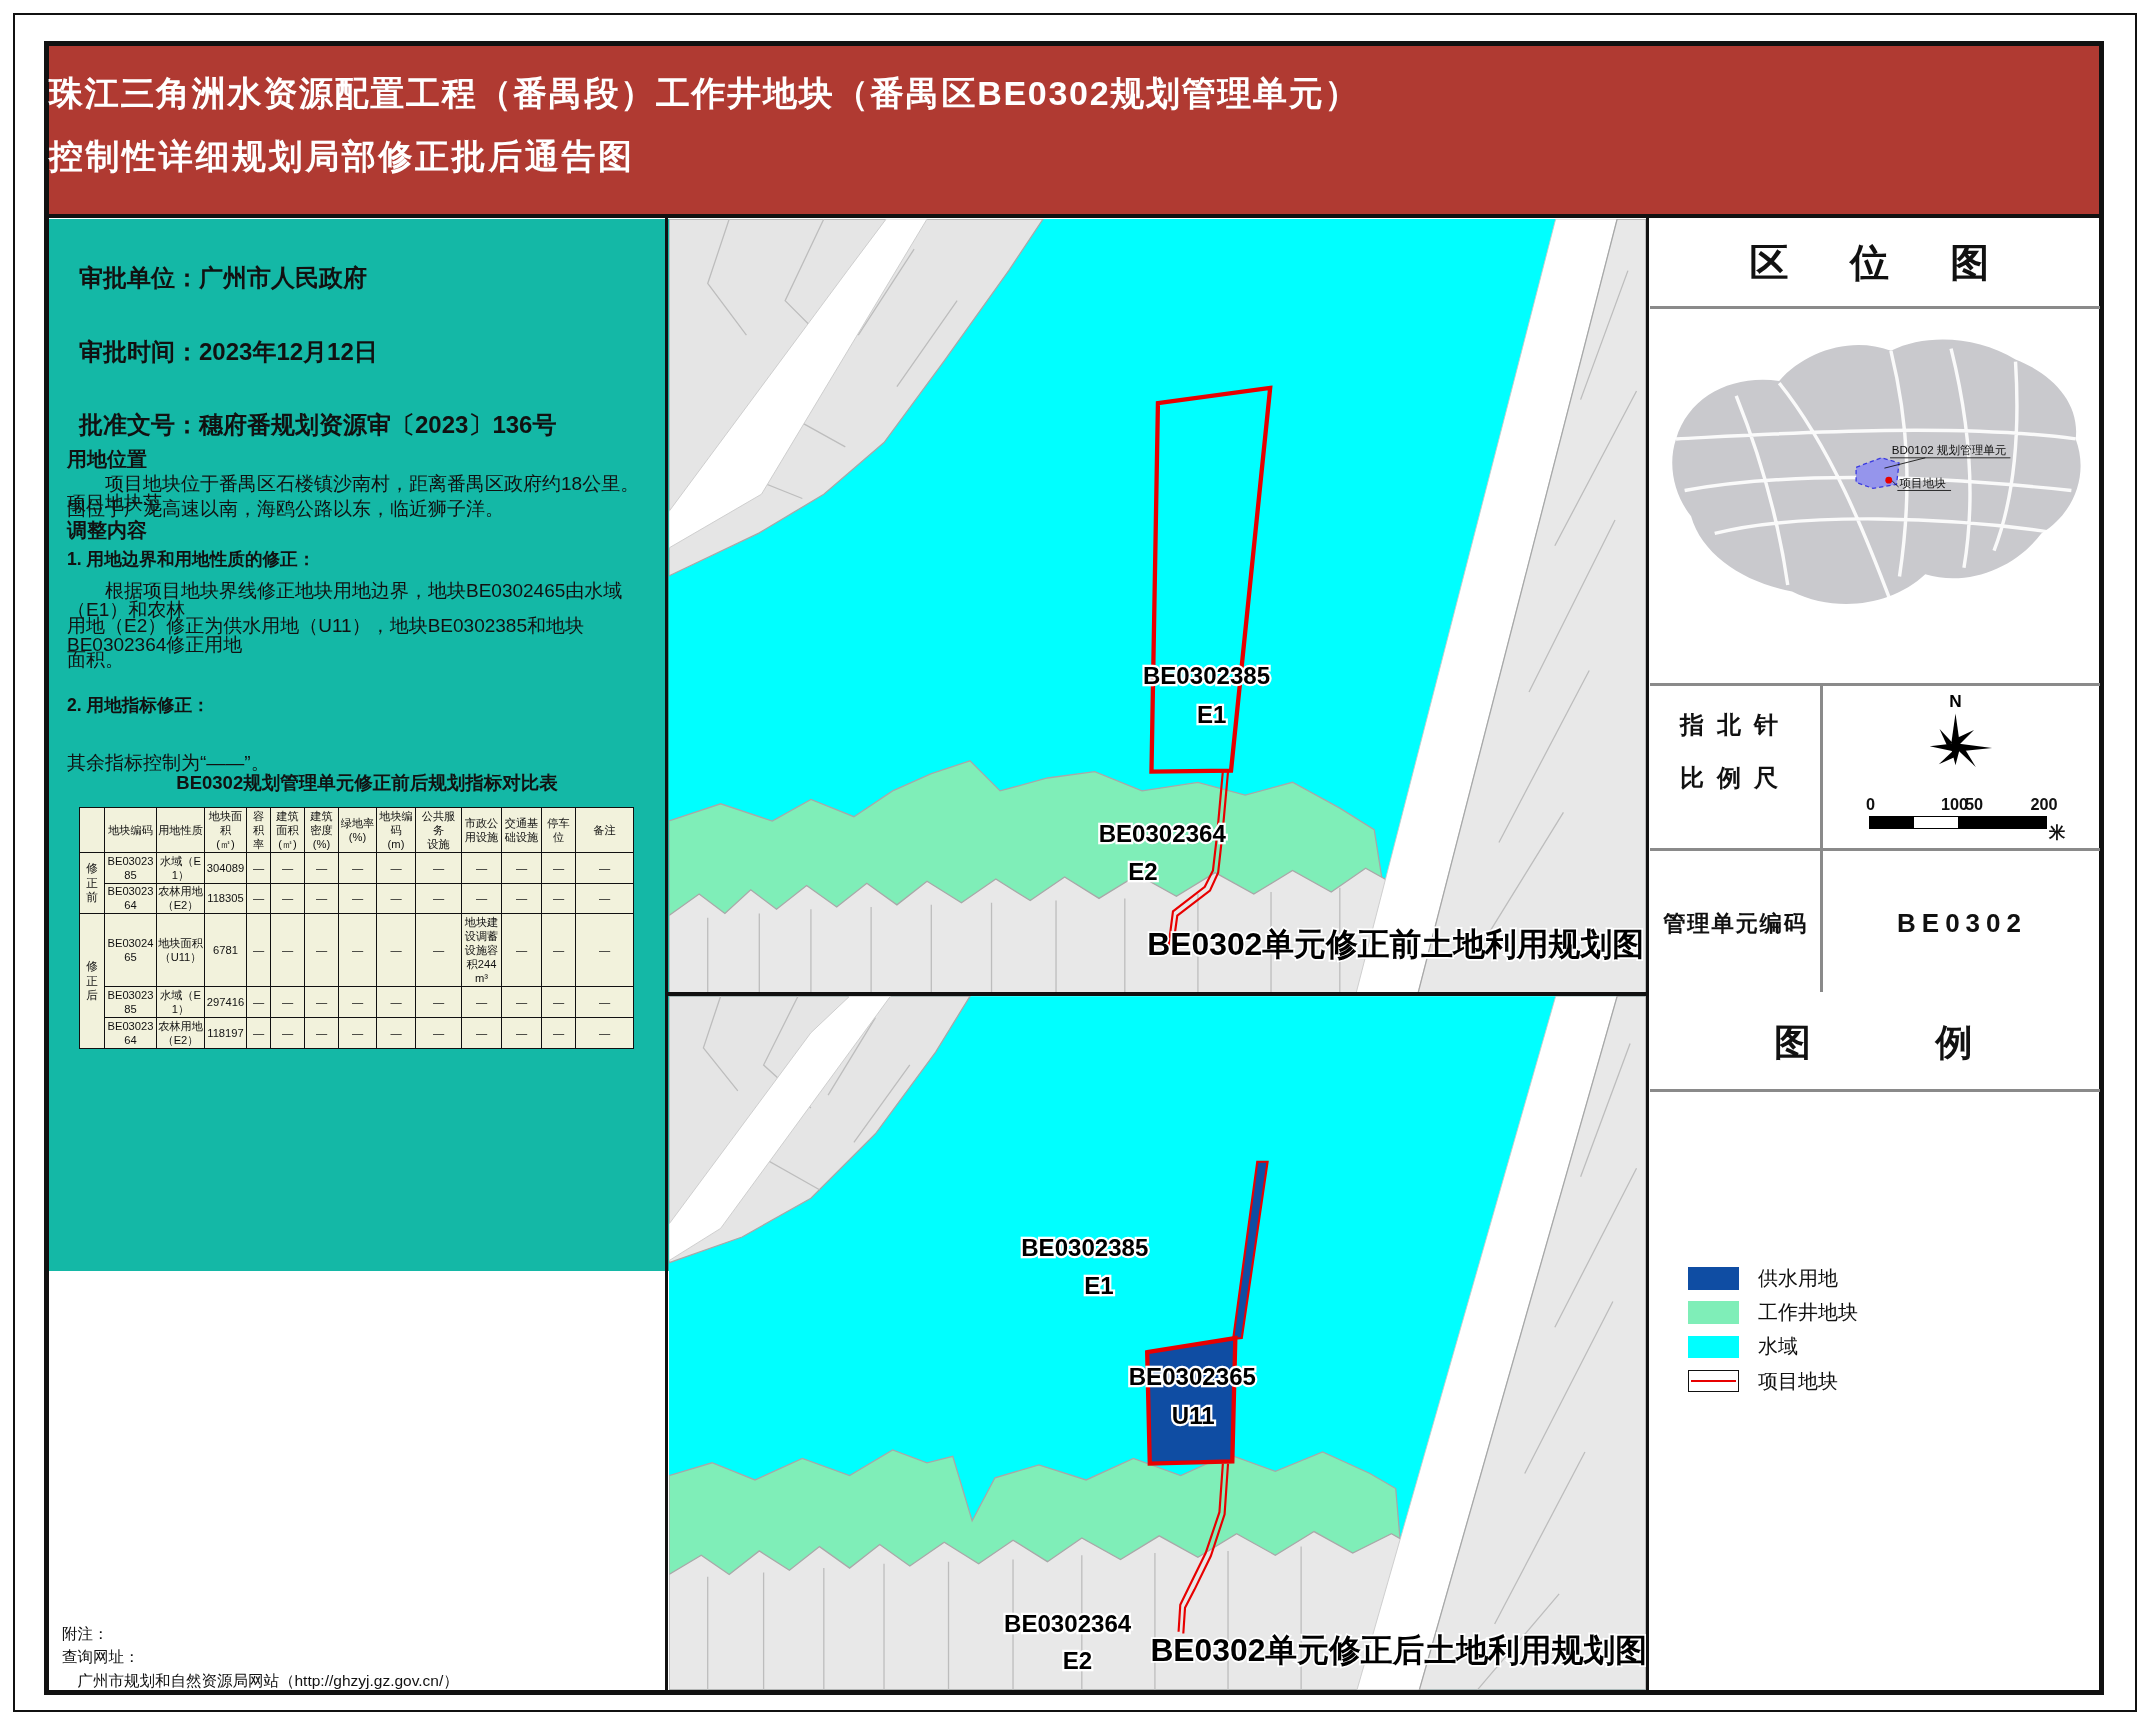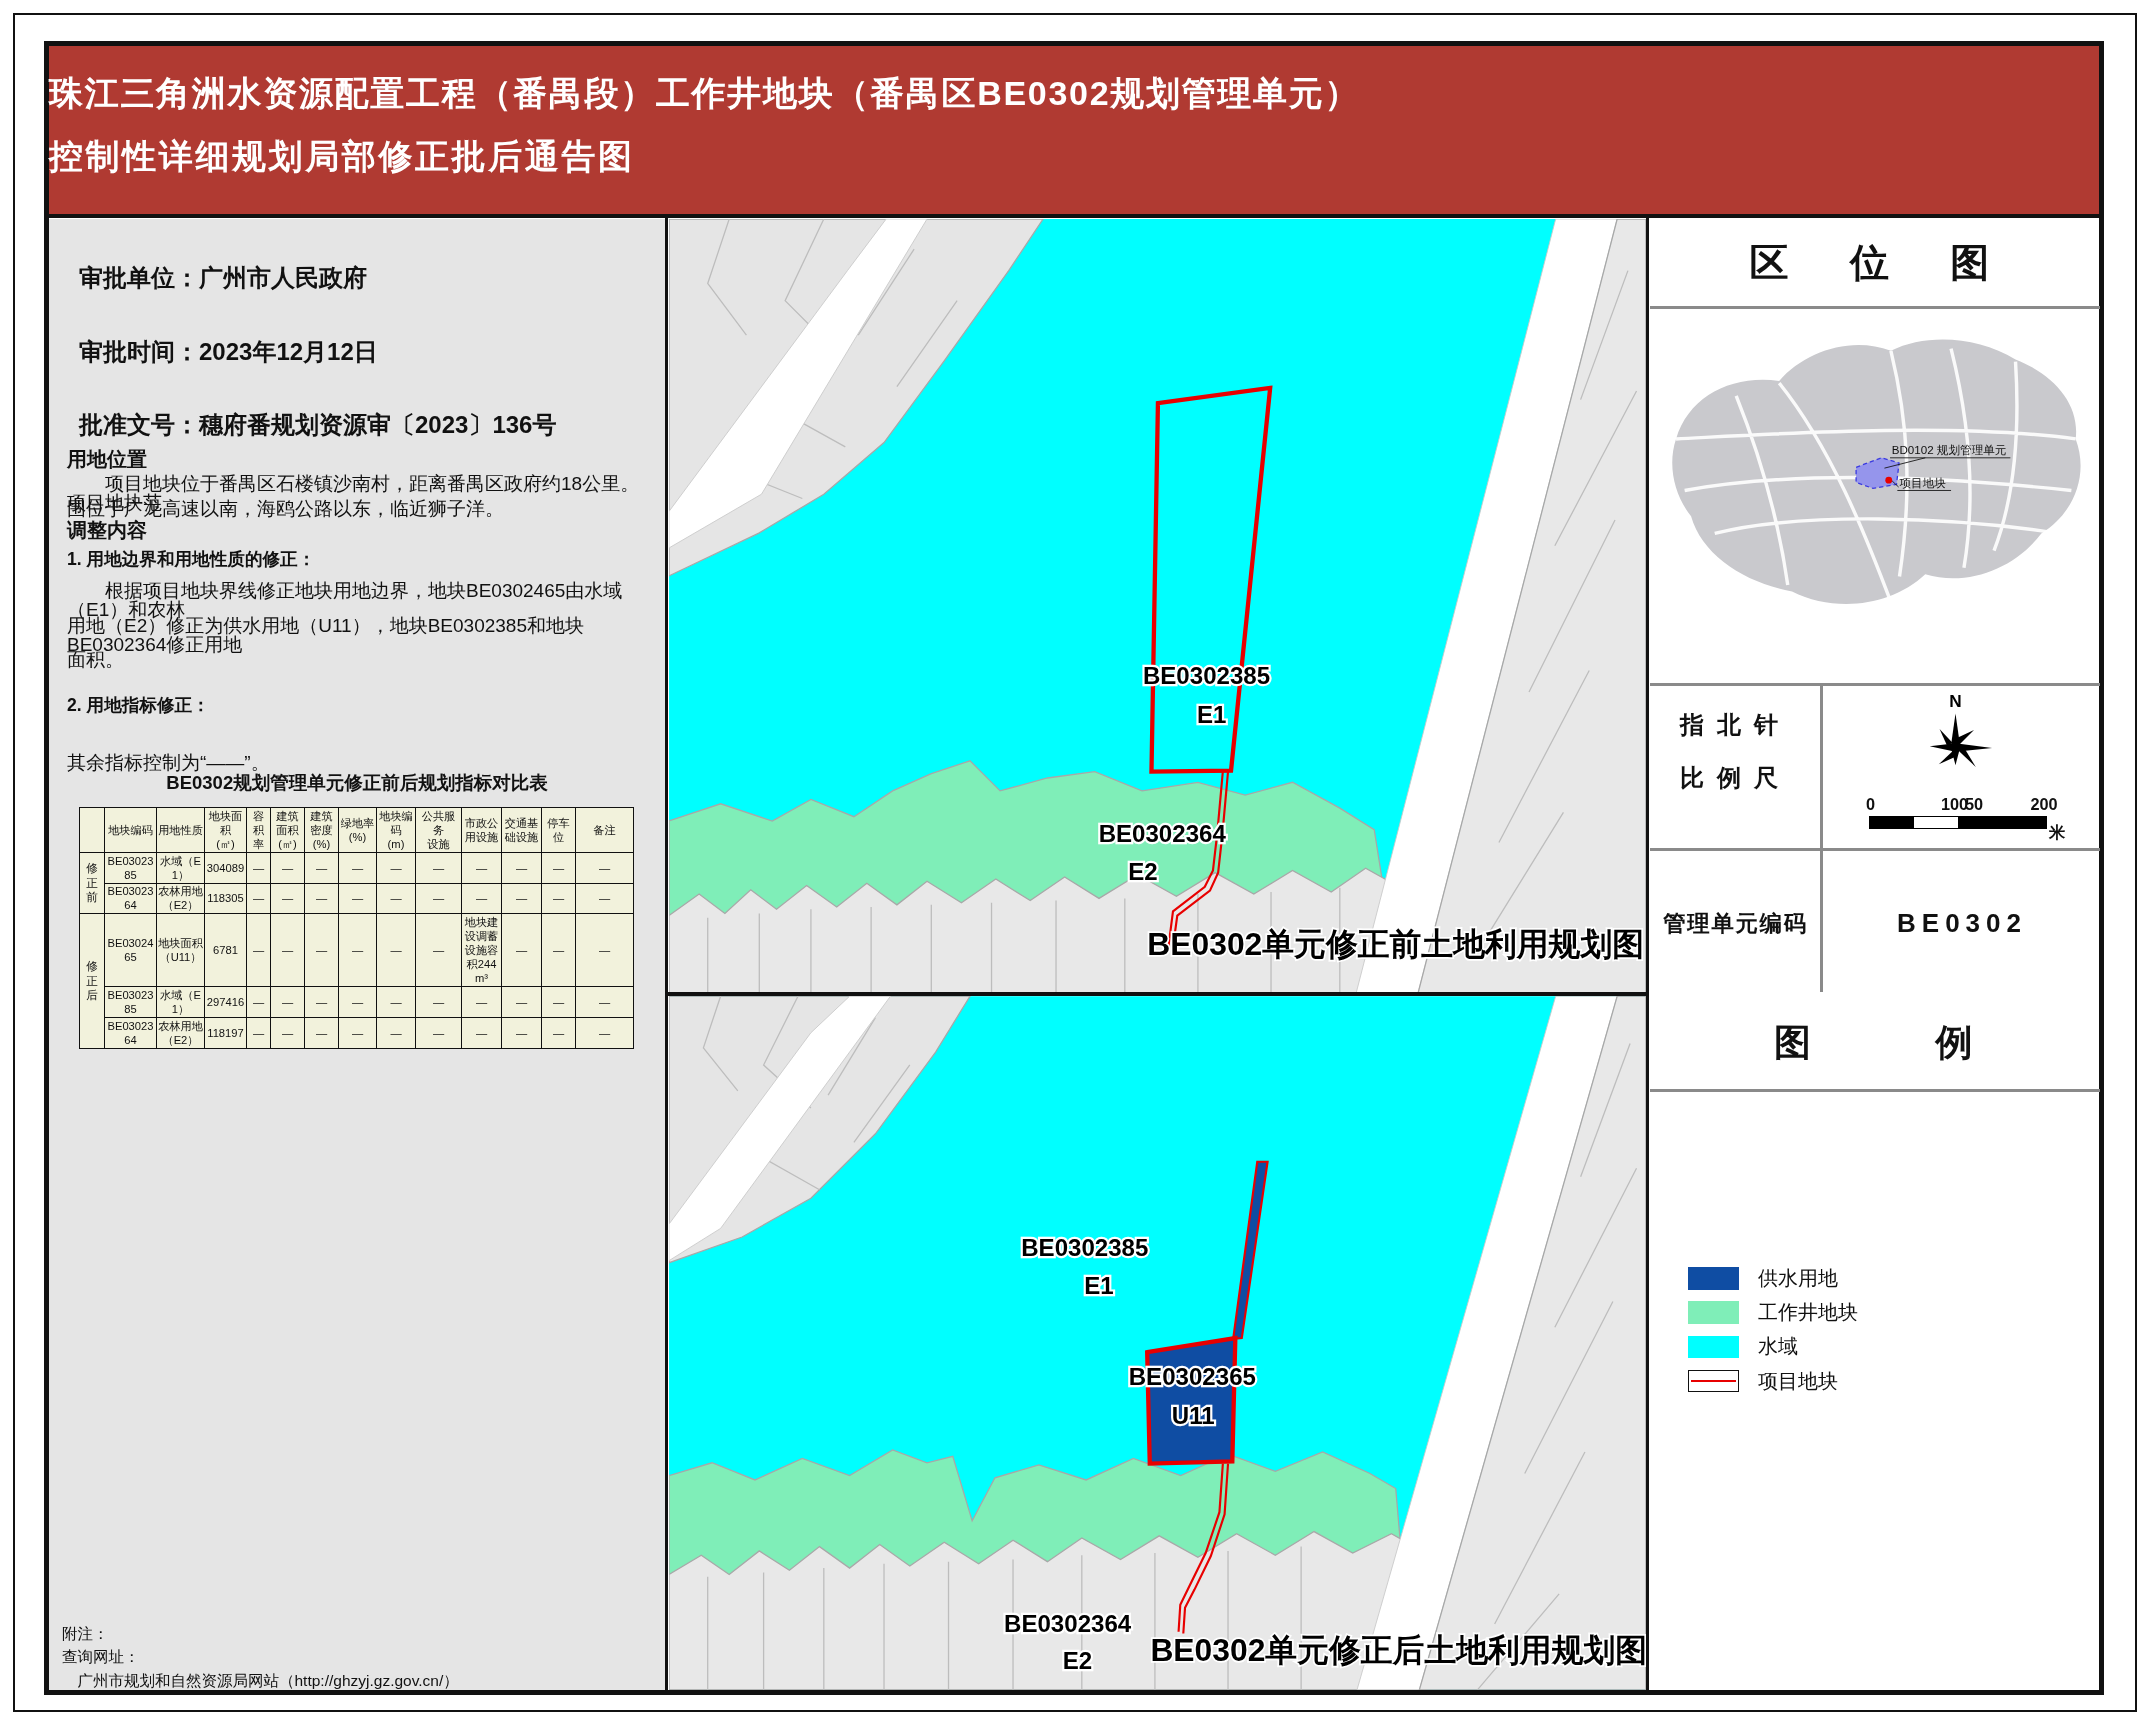--- a/index.html
+++ b/index.html
@@ -10,21 +10,21 @@
   .frame-outer{left:13px;top:13px;width:2124px;height:1699px;border:2.2px solid #111;box-sizing:border-box;}
   .frame-inner{left:44px;top:41px;width:2060px;height:1654px;border:5.2px solid #111;box-sizing:border-box;}
   
   .header{left:49px;top:46px;width:2050px;height:169px;background:#B03A32;}
   .header .t1{position:absolute;left:0;width:100%;top:25px;font-size:34px;font-weight:bold;color:#fff;letter-spacing:1.7px;}
   .header .t2{position:absolute;left:0;width:100%;top:88px;font-size:34px;font-weight:bold;color:#fff;letter-spacing:2.6px;}
   
   .dv{background:#111;}
   .dvg{background:#8a8a8a;}
   
-  .panel{left:49px;top:219px;width:616px;height:1471px;background:#e5e5e5;}
+  .panel{left:49px;top:219px;width:616px;height:1052px;background:#14b8a6;padding-left:20px;}
   .panel .big{position:absolute;left:30px;font-size:24px;font-weight:bold;}
   .panel .h{position:absolute;left:18px;font-size:20px;font-weight:bold;}
   .panel .b{position:absolute;left:18px;width:581px;font-size:19px;line-height:1.0;}
   .panel .bt{position:absolute;left:18px;width:581px;font-size:17.6px;font-weight:bold;}
   .tbl-title{position:absolute;left:0;width:100%;top:551px;text-align:center;font-size:18.5px;font-weight:bold;}
   
   #cmp-table{position:absolute;left:30px;top:588px;width:555px;border-collapse:collapse;table-layout:fixed;
              font-size:11.2px;background:#F2F2DC;}
   #cmp-table th,#cmp-table td{border:1.1px solid #111;text-align:center;vertical-align:middle;padding:0.9px;
              font-weight:normal;white-space:pre-line;word-break:break-all;line-height:1.25;}

